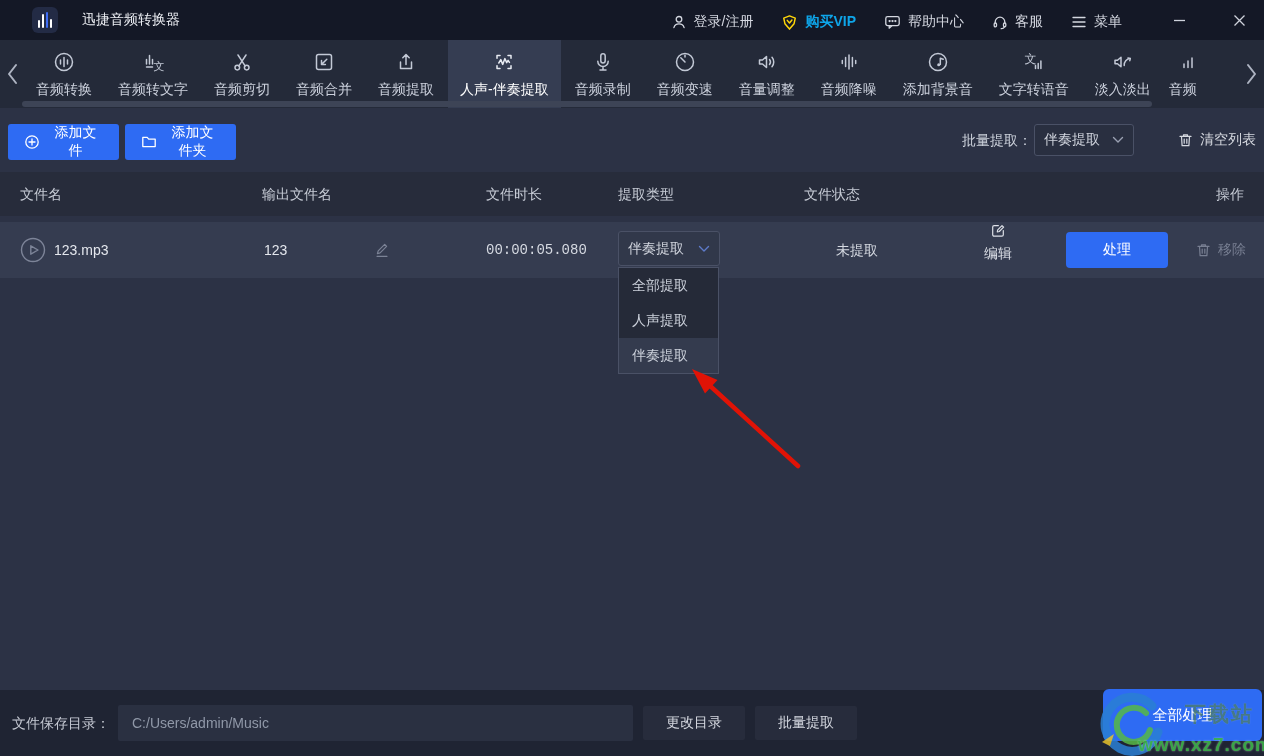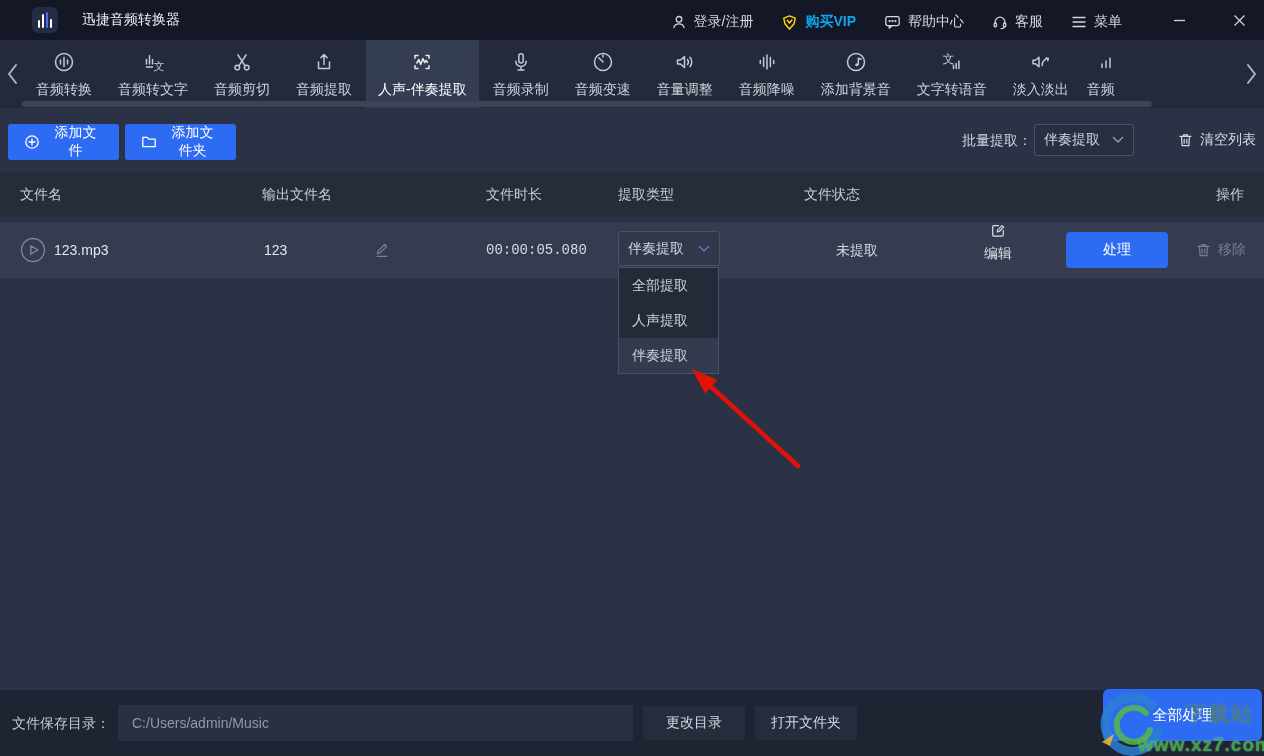--- a/index.html
+++ b/index.html
@@ -245,20 +245,29 @@
       <span class="tab-icon">
         <svg width="24" height="24" viewBox="0 0 24 24" fill="none" stroke="currentColor" stroke-width="1.5" stroke-linecap="round">
             <circle cx="7.3" cy="17.6" r="2.3"></circle>
             <circle cx="16.7" cy="17.6" r="2.3"></circle>
             <path d="M8.9 15.9L16 5M15.1 15.9L8 5"></path>
           </svg>
       </span>
       <span class="tab-label">音频剪切</span>
     </div>
 
+    <div class="tab">
+      <span class="tab-icon">
+        <svg width="24" height="24" viewBox="0 0 24 24" fill="none" stroke="currentColor" stroke-width="1.5" stroke-linecap="round" stroke-linejoin="round">
+            <rect x="4.5" y="4.5" width="15" height="15" rx="2"></rect>
+            <path d="M14.8 9.2l-5.3 5.3M9.5 10.6v3.9h3.9"></path>
+          </svg>
+      </span>
+      <span class="tab-label">音频合并</span>
+    </div>
 
     <div class="tab">
       <span class="tab-icon">
         <svg width="24" height="24" viewBox="0 0 24 24" fill="none" stroke="currentColor" stroke-width="1.5" stroke-linecap="round" stroke-linejoin="round">
             <path d="M6.5 12v6.5h11V12"></path>
             <path d="M12 14.5V4.8M8.8 7.8L12 4.6l3.2 3.2"></path>
           </svg>
       </span>
       <span class="tab-label">音频提取</span>
     </div>
@@ -462,21 +471,21 @@
 
 <svg class="red-arrow" width="1264" height="756" viewBox="0 0 1264 756">
   <line x1="798" y1="466" x2="708" y2="384" stroke="#e01306" stroke-width="4.5" stroke-linecap="round"></line>
   <polygon points="692,369 717.5,380 705,393.5" fill="#e01306"></polygon>
 </svg>
 
 <footer class="footer">
   <span class="save-dir-label">文件保存目录：</span>
   <input class="save-dir-input" type="text" value="C:/Users/admin/Music" style="">
   <button class="btn-dark btn-change-dir">更改目录</button>
-  <button class="btn-dark btn-open-folder">打开文件夹</button>
+  <button class="btn-dark btn-open-folder">批量提取</button>
   <button class="btn-process-all">全部处理</button>
 </footer>
 
 <div class="watermark">
   <svg width="80" height="66" viewBox="0 0 80 66" style="position:absolute;left:0;top:0;opacity:0.85">
     <path d="M62 16 A27 27 0 1 0 68 42" stroke="#2a7fd4" stroke-width="9" fill="none" stroke-linecap="round"></path>
     <path d="M56 23 A17 17 0 1 0 60 40" stroke="#57b847" stroke-width="6" fill="none" stroke-linecap="round"></path>
     <path d="M12 52 L24 44 L20 56 Z" fill="#e8c22a"></path>
   </svg>
   <span class="wm-site">下载站</span>

